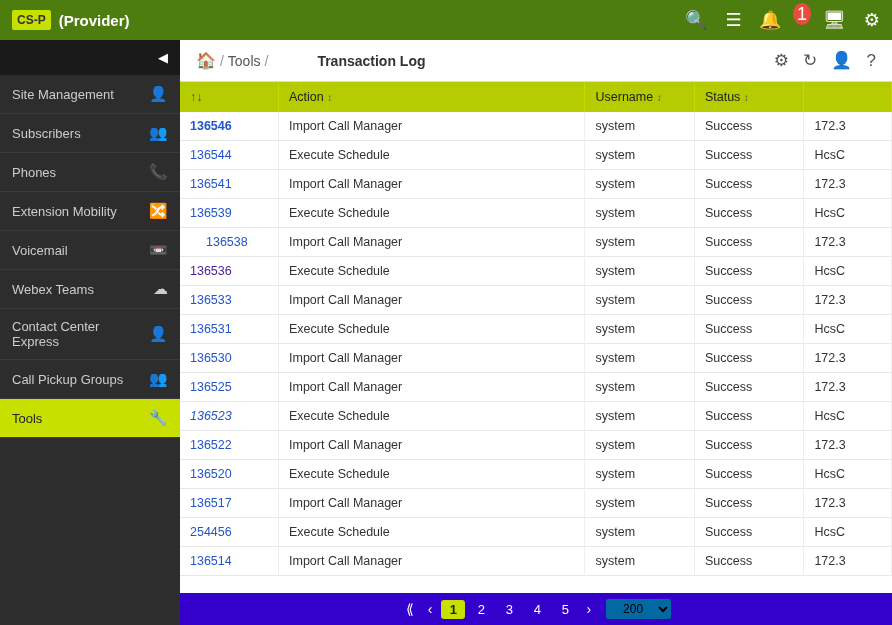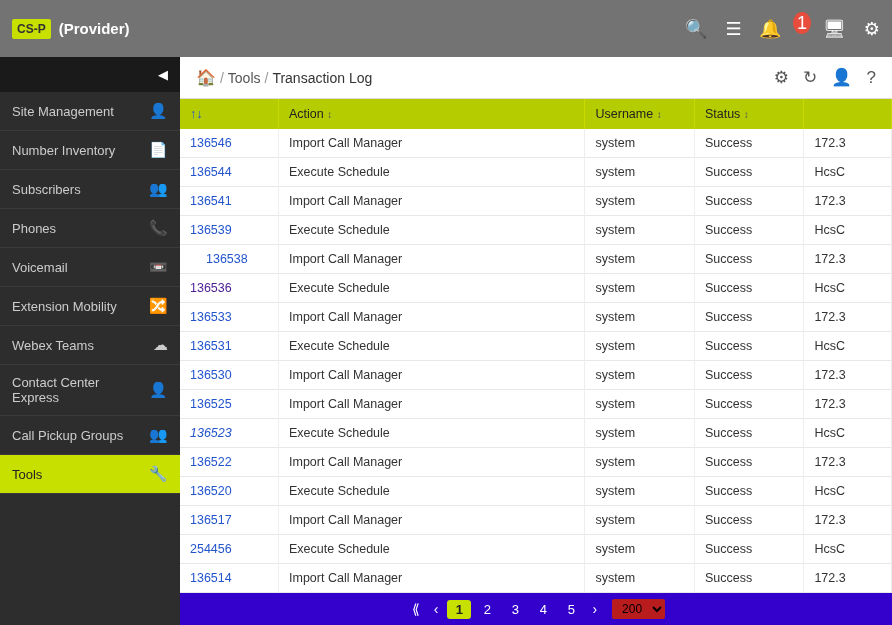--- a/index.html
+++ b/index.html
@@ -1,21 +1,21 @@
 <!DOCTYPE html>
 <html><head>
   <meta charset="utf-8">
   <style>
     * { box-sizing: border-box; margin: 0; padding: 0; }
     body { font-family: Arial, sans-serif; font-size: 13px; display: flex; flex-direction: column; height: 625px; width: 892px; overflow: hidden; background: #f0f0f0; }
 
     
     .top-header {
-      background: #737373;
-      height: 57px;
+      background: #4d7c0f;
+      height: 40px;
       display: flex;
       align-items: center;
       padding: 0 12px;
       flex-shrink: 0;
     }
     .top-header-brand {
       display: flex;
       align-items: center;
       color: #fff;
       font-weight: bold;
@@ -131,21 +131,22 @@
       font-size: 16px;
     }
     .breadcrumb-sep {
       color: #999;
     }
     .breadcrumb-link {
       color: #555;
     }
     .breadcrumb-current {
       color: #333;
-      font-weight: normal;
+      font-weight: bold;
+      margin-left: 45px;
     }
     .breadcrumb-actions {
       display: flex;
       align-items: center;
       gap: 14px;
       color: #555;
     }
     .breadcrumb-actions span {
       font-size: 17px;
       cursor: pointer;
@@ -219,27 +220,28 @@
       font-size: 13px;
       min-width: 24px;
       text-align: center;
     }
     .page-num.active {
       background: #c8e000;
       color: #222;
       font-weight: bold;
     }
     .per-page-select {
-      background: #b91c1c;
+      background: #0369a1;
       border: none;
       border-radius: 2px;
       font-size: 12px;
-      padding: 2px 6px;
+      padding: 2px 12px;
       margin-left: 6px;
       cursor: pointer;
+      text-align: right;
     }
 
     
     .table-container::-webkit-scrollbar { height: 8px; width: 8px; }
     .table-container::-webkit-scrollbar-track { background: #e0e0e0; }
     .table-container::-webkit-scrollbar-thumb { background: #aaa; border-radius: 4px; }
   </style>
 </head>
 <body>
 
@@ -264,38 +266,34 @@
 
   <div class="sidebar">
     <div class="sidebar-toggle">
       <span>◀</span>
     </div>
     <div class="sidebar-item">
       <span class="sidebar-item-label">Site Management</span>
       <span class="sidebar-item-icon">👤</span>
     </div>
     <div class="sidebar-item">
-      <span class="sidebar-item-label">Number Inventory</span>
-      <span class="sidebar-item-icon">📄</span>
-    </div>
-    <div class="sidebar-item">
       <span class="sidebar-item-label">Subscribers</span>
       <span class="sidebar-item-icon">👥</span>
     </div>
     <div class="sidebar-item">
       <span class="sidebar-item-label">Phones</span>
       <span class="sidebar-item-icon">📞</span>
     </div>
     <div class="sidebar-item">
+      <span class="sidebar-item-label">Extension Mobility</span>
+      <span class="sidebar-item-icon">🔀</span>
+    </div>
+    <div class="sidebar-item">
       <span class="sidebar-item-label">Voicemail</span>
       <span class="sidebar-item-icon">📼</span>
-    </div>
-    <div class="sidebar-item">
-      <span class="sidebar-item-label">Extension Mobility</span>
-      <span class="sidebar-item-icon">🔀</span>
     </div>
     <div class="sidebar-item">
       <span class="sidebar-item-label">Webex Teams</span>
       <span class="sidebar-item-icon">☁</span>
     </div>
     <div class="sidebar-item">
       <span class="sidebar-item-label">Contact Center Express</span>
       <span class="sidebar-item-icon">👤</span>
     </div>
     <div class="sidebar-item">
@@ -340,21 +338,21 @@
               Username <span class="sort-icon">↕</span>
             </th>
             <th class="col-status">
               Status <span class="sort-icon">↕</span>
             </th>
             <th class="col-extra"></th>
           </tr>
         </thead>
         <tbody id="table-body">
         <tr>
-    <td class="col-id" style="color:#2255cc;">136546</td>
+    <td class="col-id" style="color:#2255cc;font-weight:bold;">136546</td>
     <td class="col-action">Import Call Manager</td>
     <td class="col-username">system</td>
     <td class="col-status">Success</td>
     <td class="col-extra">172.3</td>
   </tr>
             <tr>
     <td class="col-id" style="color:#2255cc;">136544</td>
     <td class="col-action">Execute Schedule</td>
     <td class="col-username">system</td>
     <td class="col-status">Success</td>

